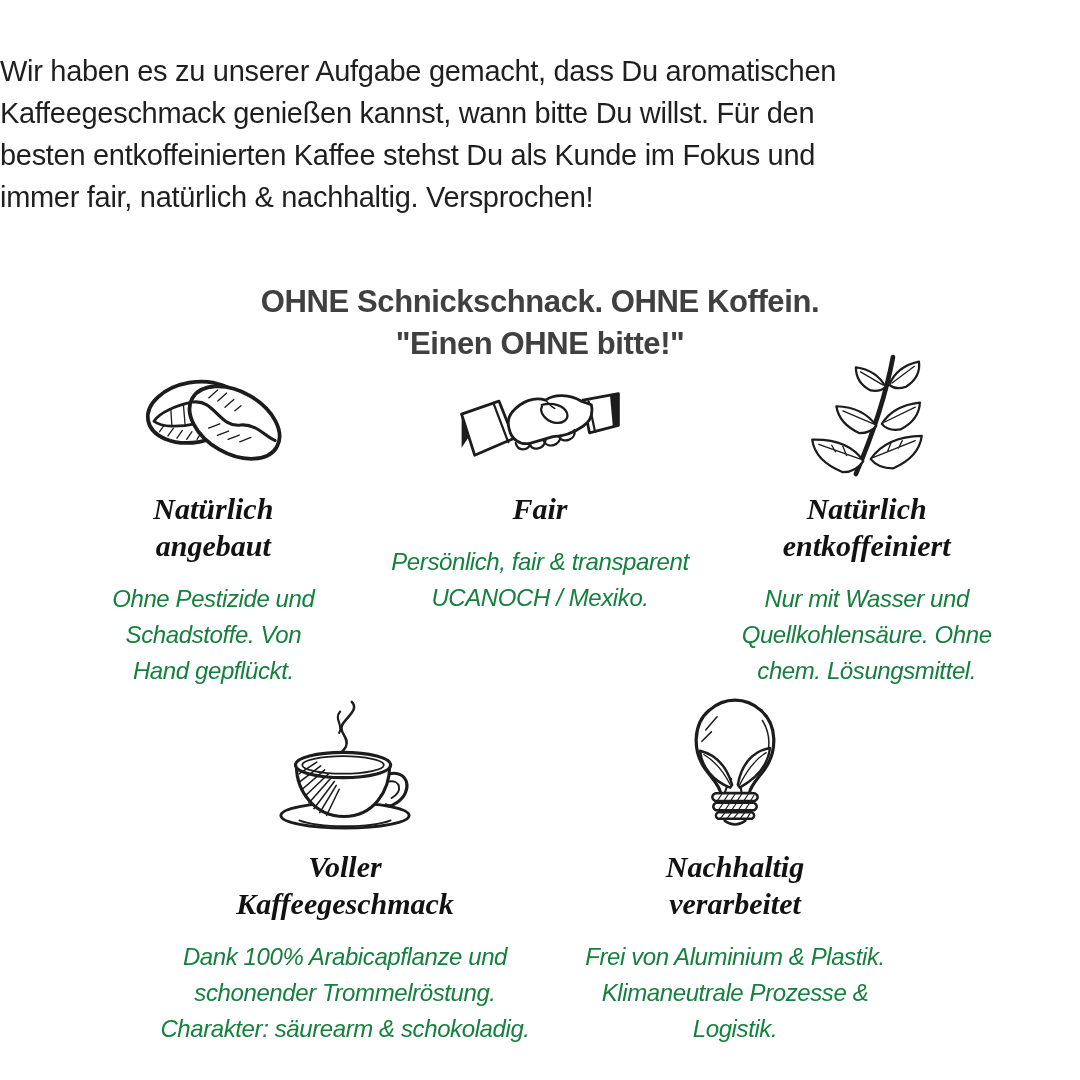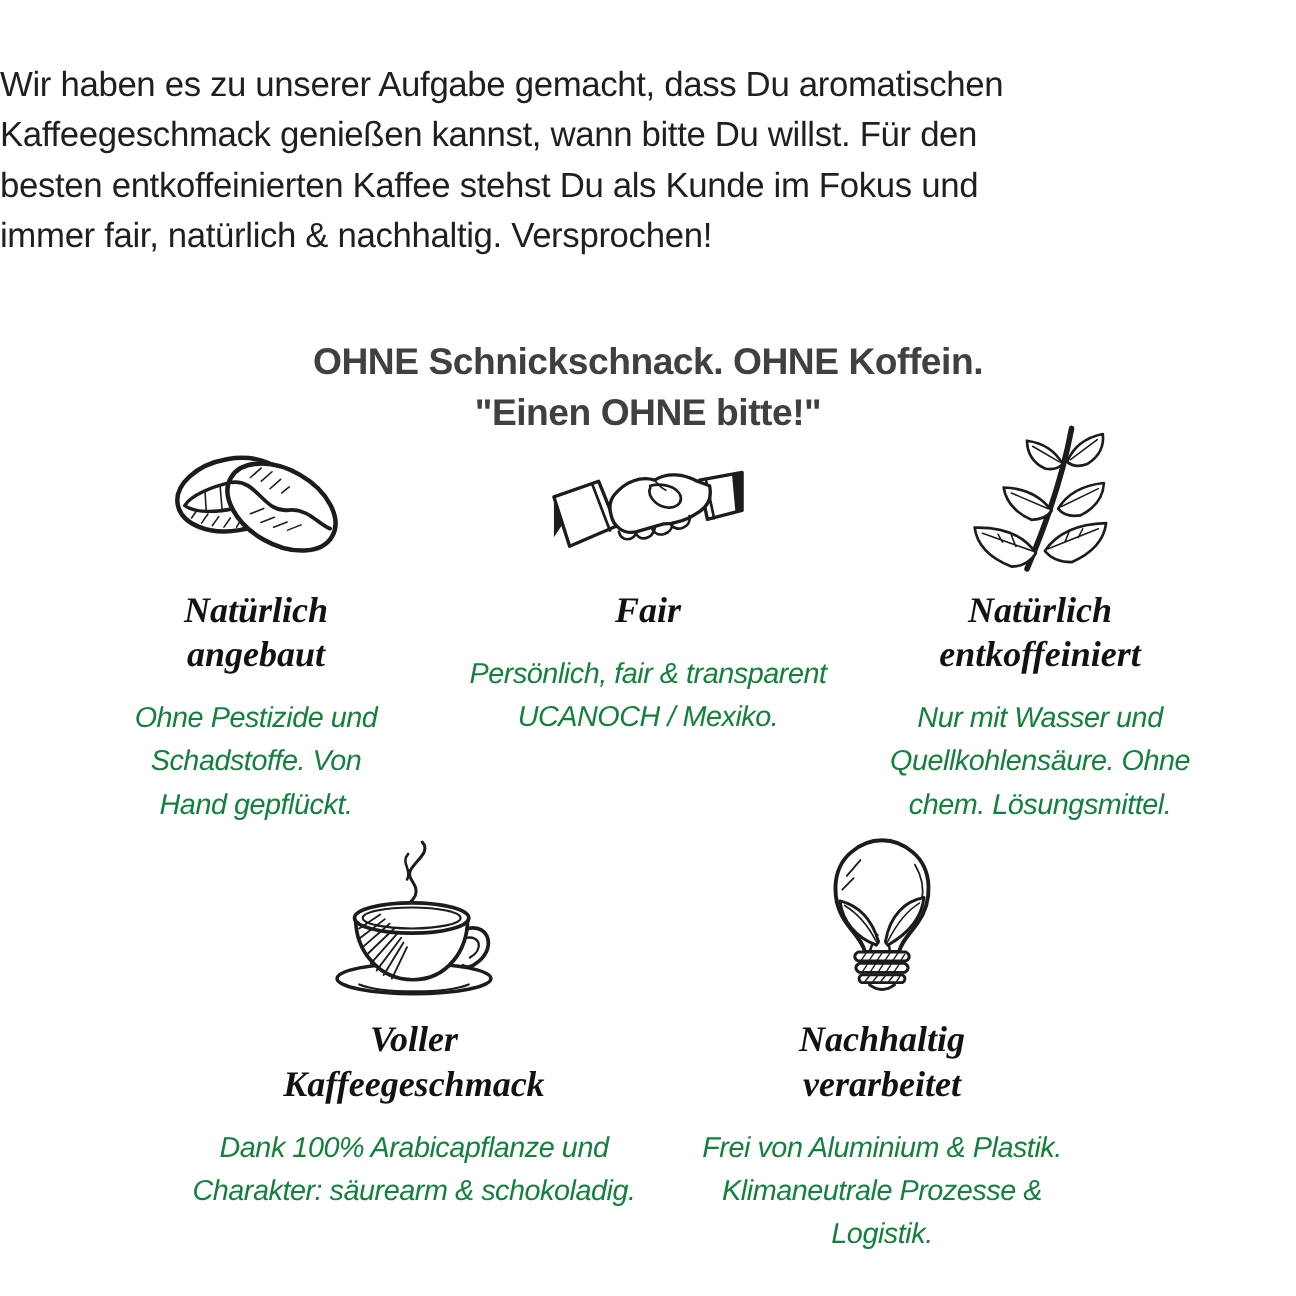--- a/index.html
+++ b/index.html
@@ -152,20 +152,21 @@
           <ellipse class="sk" cx="73" cy="71" rx="42" ry="9" stroke-width="1.8"></ellipse>
           <path class="sk" d="M28,80 L46,68 M29,88 L50,72 M31,96 L54,76 M34,103 L58,80 M38,110 L61,84 M43,116 L64,88 M49,120 L66,92 M56,123 L69,96" stroke-width="1.6"></path>
         </svg>
       </div>
       <h3 class="f-title">
         <span class="tl">Voller</span>
         <span class="tl">Kaffeegeschmack</span>
       </h3>
       <div class="f-body">
         <div class="bl">Dank 100% Arabicapflanze und</div>
+        <div class="bl">schonender Trommelröstung.</div>
         <div class="bl">Charakter: säurearm &amp; schokoladig.</div>
       </div>
     </div>
 
     <div class="col">
       <div class="icon-wrap">
         <svg width="104" height="134" viewBox="0 0 110 140" aria-hidden="true">
           <path class="skf" d="M24,76 C10,57 10,28 28,13 C44,-1 66,-1 82,13 C100,28 100,57 86,76 C78,87 72,92 70,101 L40,101 C38,92 32,87 24,76 Z" stroke-width="3.4"></path>
           <path class="sk" d="M24,34 L36,20 M20,46 L30,36 M84,24 C90,34 92,46 90,56" stroke-width="1.6"></path>
           <path class="sk" d="M44,101 C46,93 49,89 51,86 M62,101 C61,93 60,89 60,86" stroke-width="2.2"></path>

